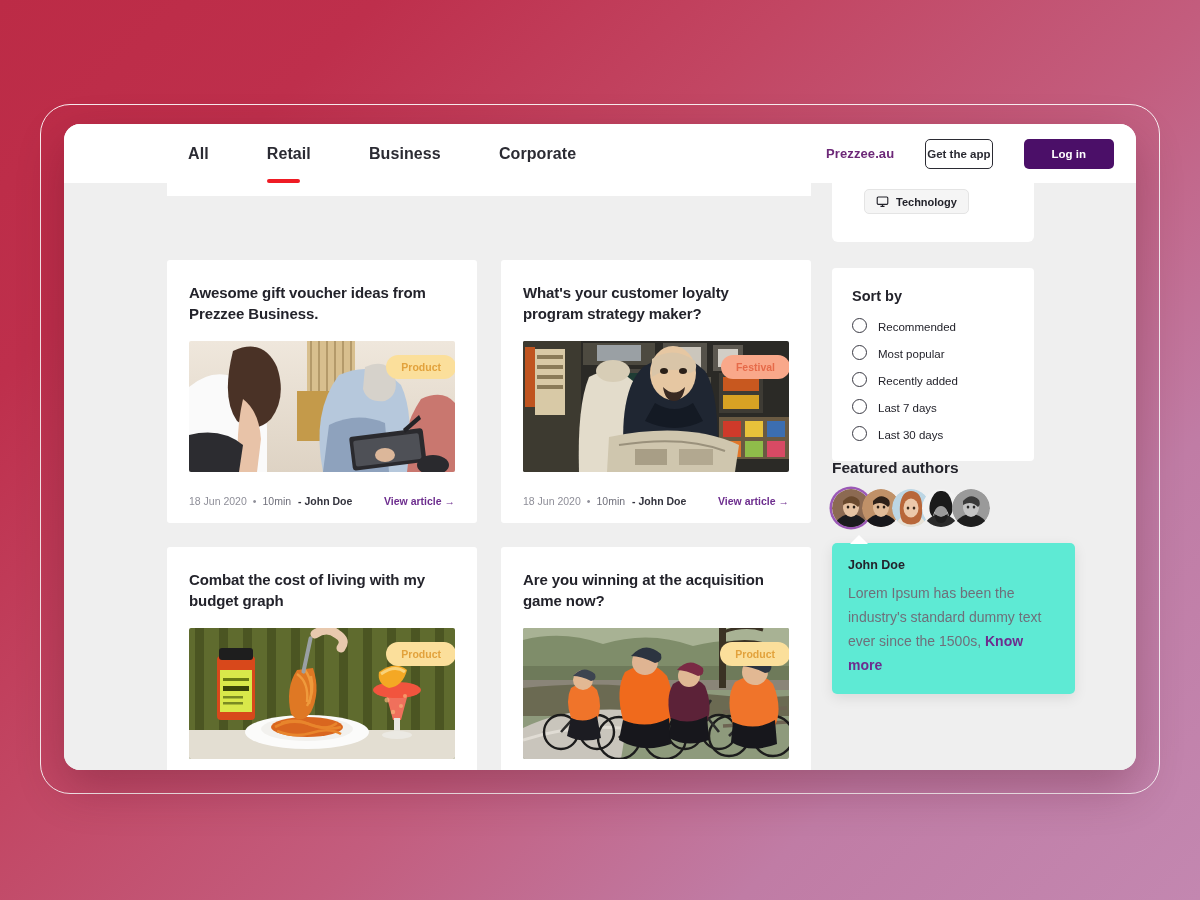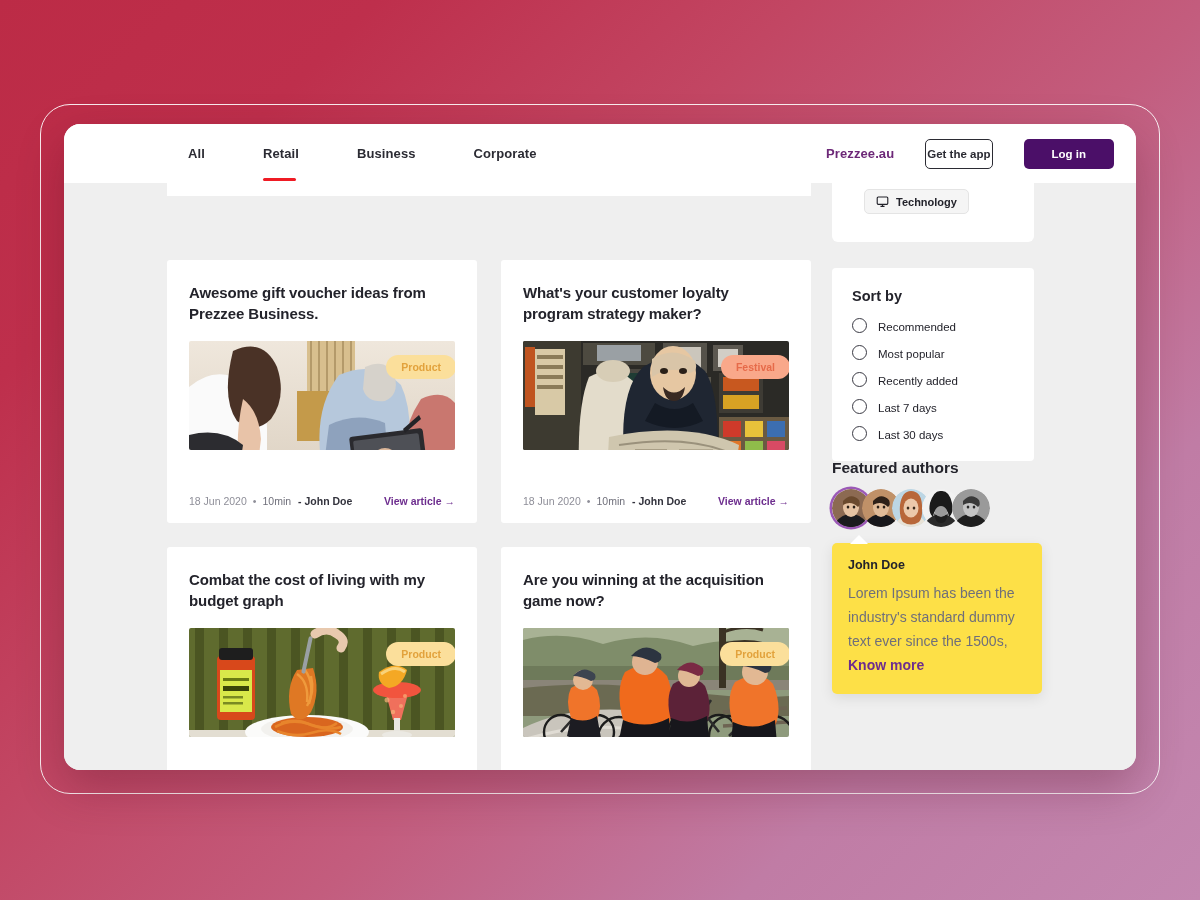--- a/index.html
+++ b/index.html
@@ -51,21 +51,21 @@
     z-index: 40;
   }
   .nav-tabs {
     display: flex;
     align-items: center;
     margin-left: 124px;
     gap: 0px;
   }
   .nav-tab {
     position: relative;
-    font-size: 13px;
+    font-size: 16px;
     font-weight: 700;
     color: #2b2b33;
     letter-spacing: 0.1px;
     padding: 0 28px 0 0;
     margin-right: 30px;
     cursor: pointer;
     white-space: nowrap;
   }
   .nav-tab:last-child { margin-right: 0; }
   .nav-tab.active::after {
@@ -156,21 +156,21 @@
     font-weight: 700;
     line-height: 1.42;
     color: #23232b;
     letter-spacing: -0.1px;
     min-height: 43px;
   }
   .card-media {
     position: relative;
     margin-top: 16px;
     width: 266px;
-    height: 109px;
+    height: 131px;
     border-radius: 2px;
     overflow: hidden;
   }
   .card-media svg { display: block; width: 266px; height: 131px; }
   .badge {
     position: absolute;
     right: -1px; top: 14px;
     font-size: 10.5px;
     font-weight: 600;
     padding: 6px 15px;
@@ -282,22 +282,22 @@
     cursor: pointer;
     flex: 0 0 auto;
   }
   .avatar:last-child { margin-right: 0; }
   .avatar.ring { box-shadow: 0 0 0 2.5px #9b59b6; }
   .avatar svg { display:block; width:38px; height:38px; }
 
   .tooltip {
     position: absolute;
     left: 0; top: 84px;
-    width: 210px;
-    background: #fde047;
+    width: 243px;
+    background: #5eead4;
     border-radius: 5px;
     padding: 15px 16px 17px 16px;
     box-shadow: 0 4px 14px rgba(0,0,0,0.09);
   }
   .tooltip::before {
     content: "";
     position: absolute;
     left: 18px; top: -8px;
     width: 0; height: 0;
     border-left: 9px solid transparent;

